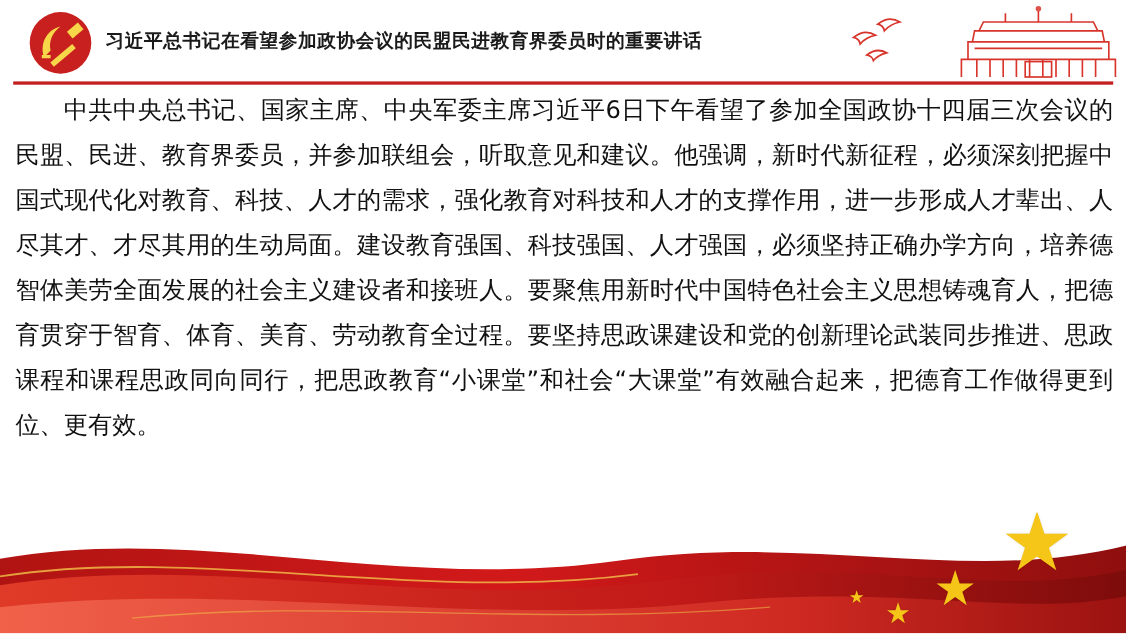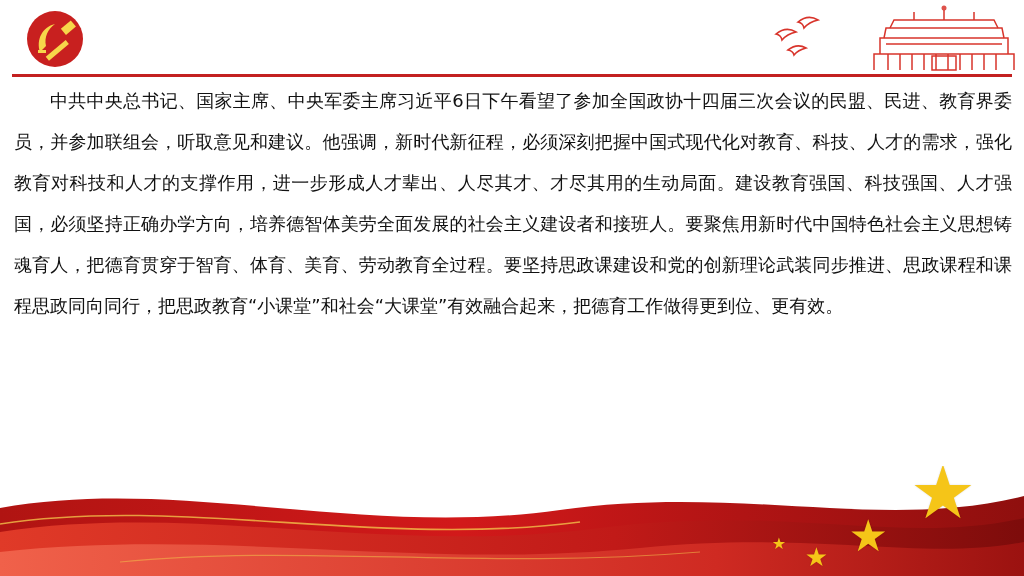--- a/index.html
+++ b/index.html
@@ -63,21 +63,21 @@
     width: 260px;
     height: 74px;
   }
 
   
   .body-text {
     position: absolute;
     left: 14px;
     top: 80px;
     width: 998px;
-    font-size: 18px;
+    font-size: 22px;
     line-height: 41px;
     color: #111111;
     text-align: justify;
     text-justify: inter-character;
     text-indent: 2em;
     font-family: "DejaVu Sans", "Liberation Sans", sans-serif;
     letter-spacing: 0px;
   }
 
   
@@ -114,20 +114,21 @@
 
           <path d="M18 42 C14 30 20 17 33 14 C26 19 22 27 24 36 Z"></path>
           <path d="M16 43 L24 43 L24 40 L16 40 Z"></path>
 
           <rect x="22" y="38" width="26" height="5" transform="rotate(-40 35 40)"></rect>
           <rect x="40" y="14" width="13" height="8" transform="rotate(-40 46 18)"></rect>
         </g>
       </svg>
     </div>
 
+    <div class="header-title">习近平总书记在看望参加政协会议的民盟民进教育界委员时的重要讲话</div>
 
     <div class="header-art">
       <svg width="260" height="74" viewBox="0 0 260 74">
         <g fill="none" stroke="#d8342b" stroke-width="1.6">
 
           <path d="M12 34 q10 -8 20 -2 q-9 2 -14 8 q-1 -5 -6 -6 z"></path>
           <path d="M34 22 q10 -8 20 -2 q-9 2 -14 8 q-1 -5 -6 -6 z"></path>
           <path d="M24 50 q9 -7 18 -2 q-8 2 -12 7 q-1 -4 -6 -5 z"></path>
         </g>
         <g stroke="#d8342b" stroke-width="1.5" fill="none">

